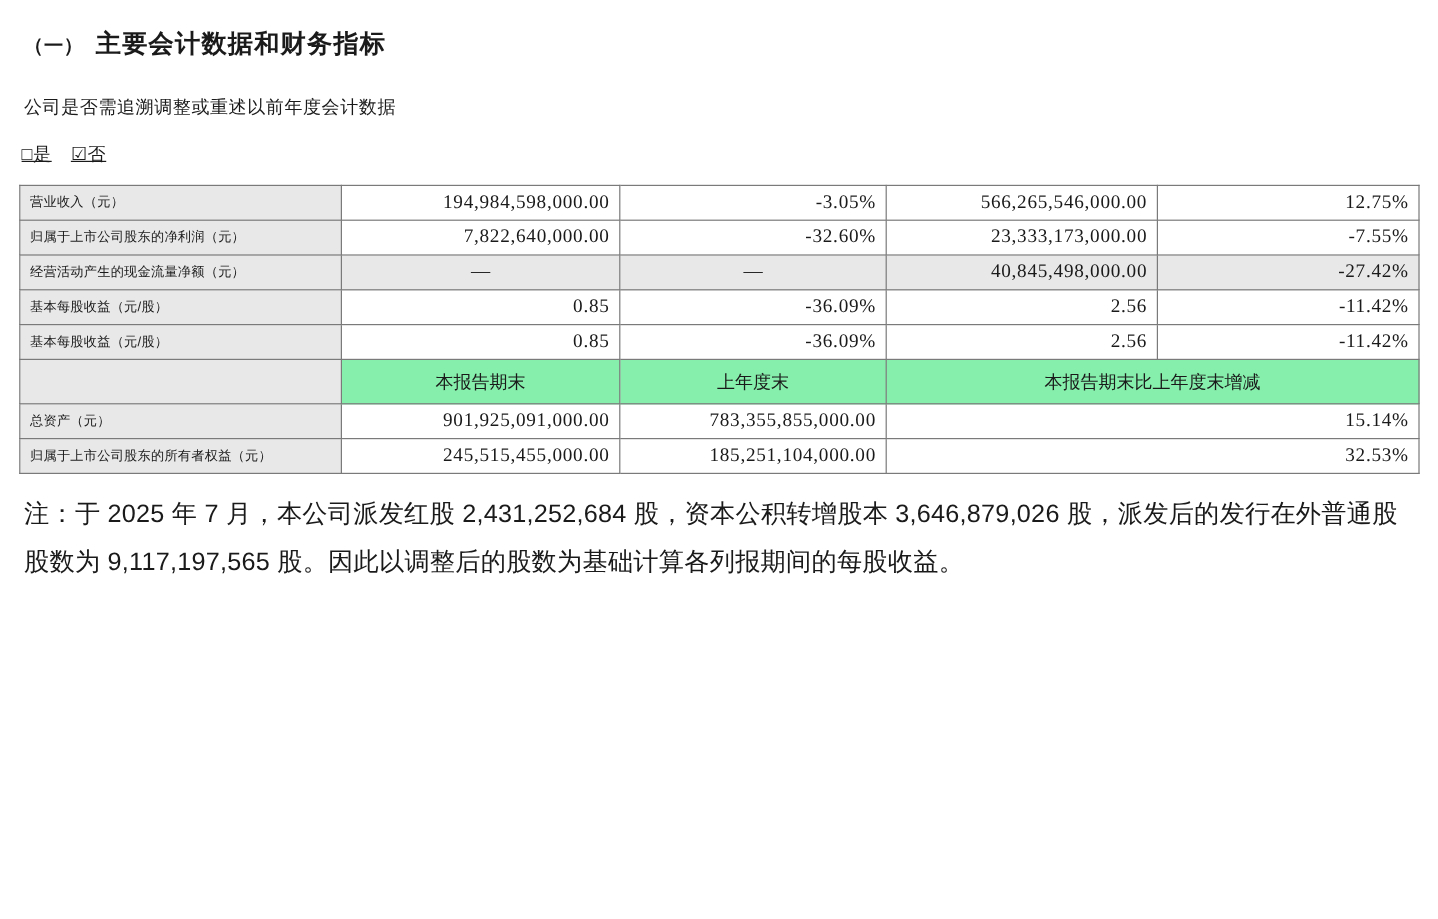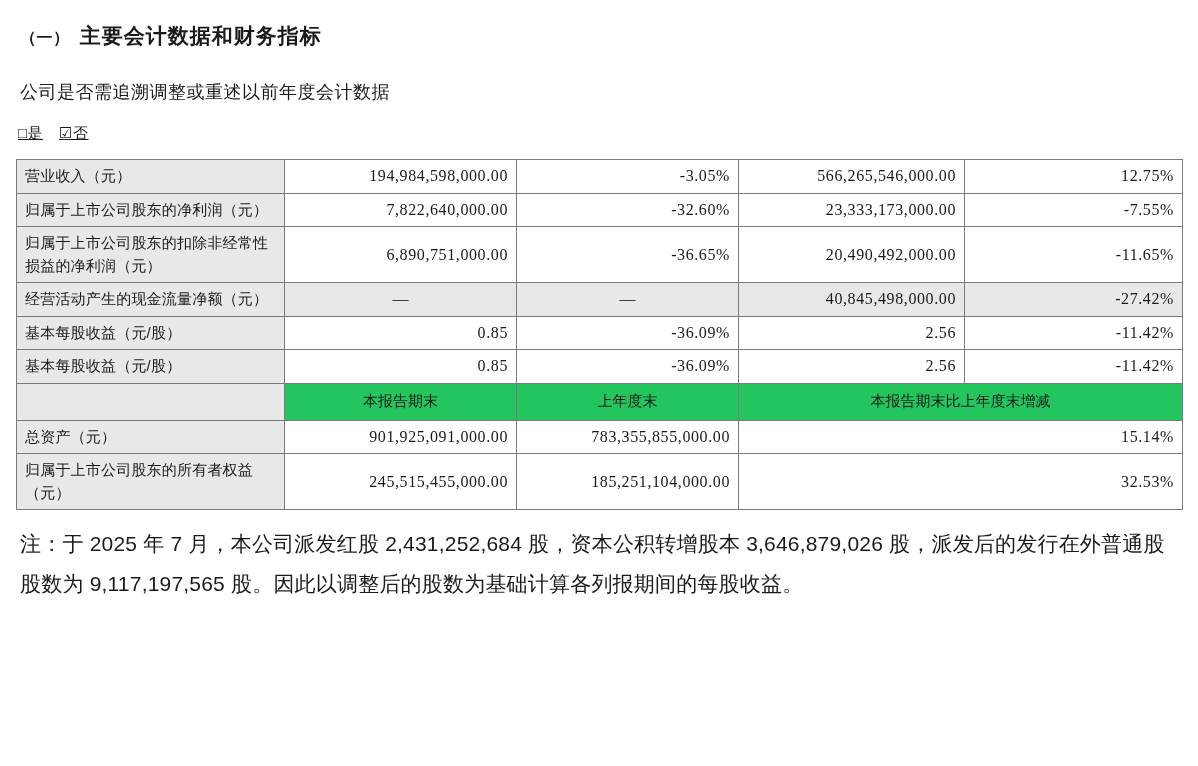--- a/index.html
+++ b/index.html
@@ -27,21 +27,21 @@
     font-size: 21px;
     letter-spacing: 1px;
     margin: 0 0 30px 0;
     padding-left: 4px;
   }
   .section-title .num {
     margin-right: 10px;
   }
   .para {
     font-family: Liberation Serif, serif;
-    font-size: 18px;
+    font-size: 15px;
     margin: 0 0 20px 0;
     padding-left: 4px;
     letter-spacing: 0.5px;
   }
   .checkline {
     font-family: "Liberation Sans", "DejaVu Sans", sans-serif;
     font-size: 15px;
     margin: 0 0 16px 0;
     padding-left: 2px;
     letter-spacing: 0.5px;
@@ -66,33 +66,33 @@
     background: #e8e8e8;
     text-align: center;
     font-family: "Liberation Sans", "DejaVu Sans", sans-serif;
     font-size: 15px;
     height: 56px;
     line-height: 1.45;
   }
   .rowlabel {
     background: #e8e8e8;
     font-family: "Liberation Sans", "DejaVu Sans", sans-serif;
-    font-size: 15px;
+    font-size: 11px;
     text-align: left;
     line-height: 1.5;
     letter-spacing: 0.2px;
   }
   .num {
     text-align: right;
     font-family: "Liberation Serif", "DejaVu Serif", serif;
     font-size: 16px;
     letter-spacing: 0.6px;
   }
   .subhdr td {
-    background: #22c55e;
+    background: #86efac;
     text-align: center;
     font-family: "Liberation Sans", "DejaVu Sans", sans-serif;
     font-size: 15px;
     height: 26px;
   }
   .subhdr td.blank {
     background: #e8e8e8;
   }
   .dash {
     text-align: center;
@@ -149,27 +149,20 @@
       </tr>
 
       <tr>
         <td class="rowlabel">归属于上市公司股东的净利润（元）</td>
         <td class="num">7,822,640,000.00</td>
         <td class="num">-32.60%</td>
         <td class="num">23,333,173,000.00</td>
         <td class="num">-7.55%</td>
       </tr>
 
-      <tr>
-        <td class="rowlabel">归属于上市公司股东的扣除非经常性损益的净利润（元）</td>
-        <td class="num">6,890,751,000.00</td>
-        <td class="num">-36.65%</td>
-        <td class="num">20,490,492,000.00</td>
-        <td class="num">-11.65%</td>
-      </tr>
 
       <tr class="greyrow">
         <td class="rowlabel">经营活动产生的现金流量净额（元）</td>
         <td class="dash">—</td>
         <td class="dash">—</td>
         <td class="num">40,845,498,000.00</td>
         <td class="num">-27.42%</td>
       </tr>
 
       <tr>

